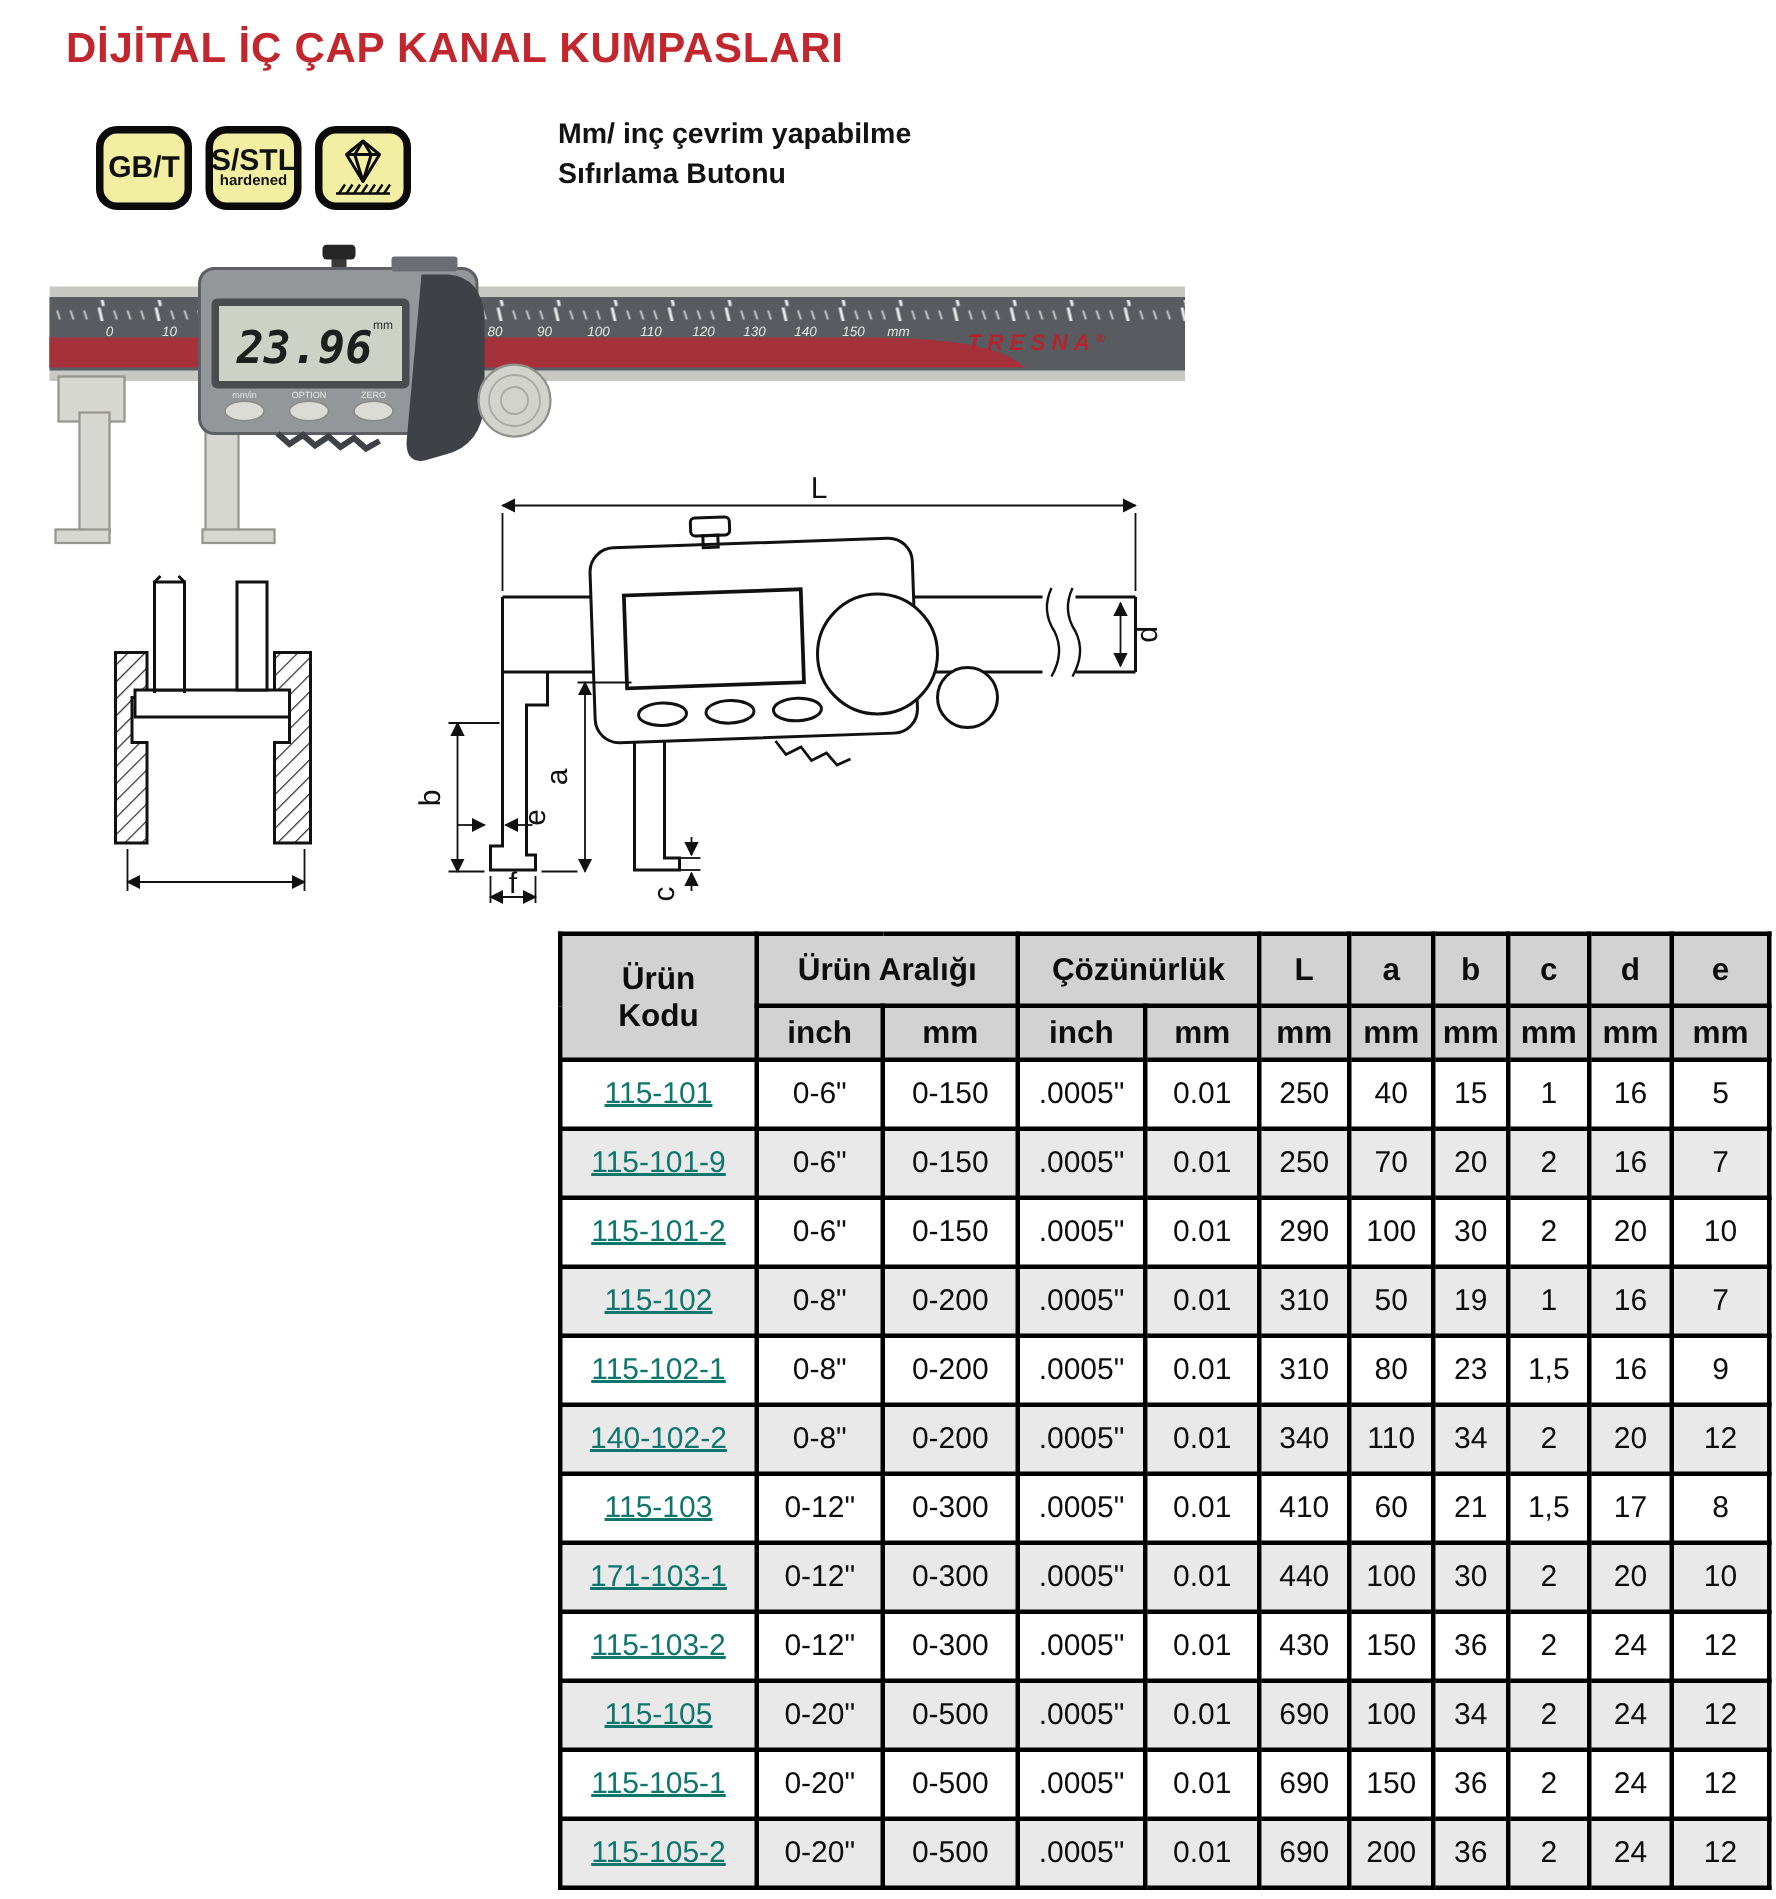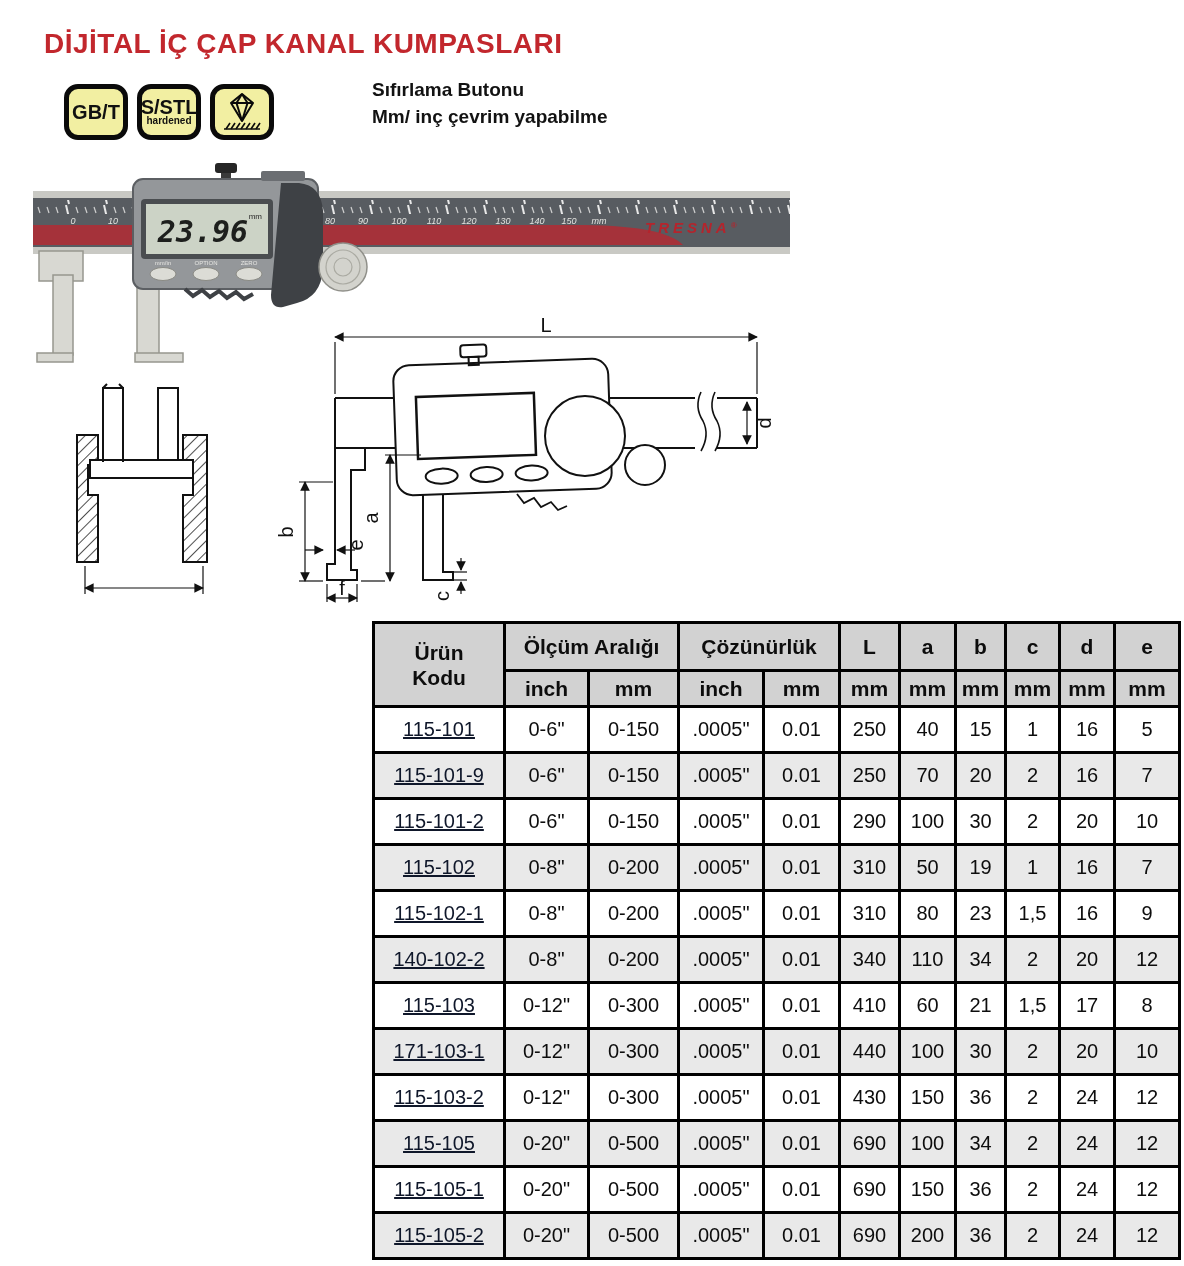--- a/index.html
+++ b/index.html
@@ -5,21 +5,21 @@
   html,body{margin:0;padding:0;}
   body{
     width:1184px;height:1266px;position:relative;overflow:hidden;
     background:#ffffff;font-family:"Liberation Sans",sans-serif;
   }
   .abs{position:absolute;}
 
   
   .page-title{
     left:44px;top:16px;font-size:28px;font-weight:bold;
-    color:#c2272d;letter-spacing:0.5px;white-space:nowrap;margin-top:12px;
+    color:#c2272d;letter-spacing:0.5px;white-space:nowrap;
   }
 
   
   .badges{left:64px;top:84px;display:flex;gap:9px;}
   .badge{
     width:64px;height:56px;background:#f2efa2;border:5px solid #0a0a0a;
     border-radius:14px;display:flex;flex-direction:column;align-items:center;
     justify-content:center;box-sizing:border-box;
   }
   .badge .b-main{font-size:20px;font-weight:bold;color:#111;line-height:16px;}
@@ -40,21 +40,21 @@
   }
   table.spec thead th{background:#d2d2d2;font-size:21px;font-weight:bold;}
   table.spec thead tr.h1 th{height:45px;}
   table.spec thead tr.h2 th{height:33px;}
   th.code-h{text-align:left;padding-left:8px;vertical-align:middle;}
   th.code-h span{display:block;line-height:25px;}
   table.spec tbody tr{height:46px;background:#ffffff;}
   table.spec tbody tr:nth-child(even){background:#e9e9e9;}
   table.spec tbody td{font-size:20px;}
   td.code{text-align:left;padding-left:6px;}
-  td.code a{color:#0f172a;text-decoration:underline;cursor:pointer;}
+  td.code a{color:#0f766e;text-decoration:underline;cursor:pointer;}
 
   svg text{font-family:"Liberation Sans",sans-serif;}
   .lcd-digits{font-family:"DejaVu Sans Mono",monospace;font-weight:bold;font-style:italic;}
 </style>
 </head>
 <body>
 
 <div class="abs page-title">DİJİTAL İÇ ÇAP KANAL KUMPASLARI</div>
 
 <div class="abs badges">
@@ -83,22 +83,22 @@
           <line x1="21" y1="38" x2="25" y2="32"></line>
         <line x1="26" y1="38" x2="30" y2="32"></line>
           <line x1="31" y1="38" x2="35" y2="32"></line>
         <line x1="36" y1="38" x2="40" y2="32"></line>
       </g>
     </svg>
   </div>
 </div>
 
 <div class="abs features">
+  <div class="feature-line">Mm/ inç çevrim yapabilme</div>
   <div class="feature-line">Sıfırlama Butonu</div>
-  <div class="feature-line">Mm/ inç çevrim yapabilme</div>
 </div>
 
 <svg class="abs" style="left:25px;top:163px;" width="770" height="215" viewBox="0 0 770 215">
   <defs>
     <pattern id="tk" width="38" height="14" patternUnits="userSpaceOnUse">
       <line x1="3" y1="0" x2="6" y2="13" stroke="#e8e8e8" stroke-width="2"></line>
       <line x1="13" y1="2" x2="15" y2="8" stroke="#cfcfcf" stroke-width="1.2"></line>
       <line x1="22" y1="2" x2="24" y2="8" stroke="#cfcfcf" stroke-width="1.2"></line>
       <line x1="31" y1="2" x2="33" y2="8" stroke="#cfcfcf" stroke-width="1.2"></line>
     </pattern>
@@ -275,21 +275,21 @@
       <col style="width:54px">
     <col style="width:55px">
       <col style="width:65px">
   </colgroup>
   <thead>
     <tr class="h1">
       <th rowspan="2" class="code-h">
         <span>Ürün</span>
         <span>Kodu</span>
       </th>
-      <th colspan="2">Ölçüm Aralığı</th>
+      <th colspan="2">Ürün Aralığı</th>
       <th colspan="2">Çözünürlük</th>
       <th>L</th>
       <th>a</th>
       <th>b</th>
       <th>c</th>
       <th>d</th>
       <th>e</th>
     </tr>
     <tr class="h2">
       <th>inch</th>

